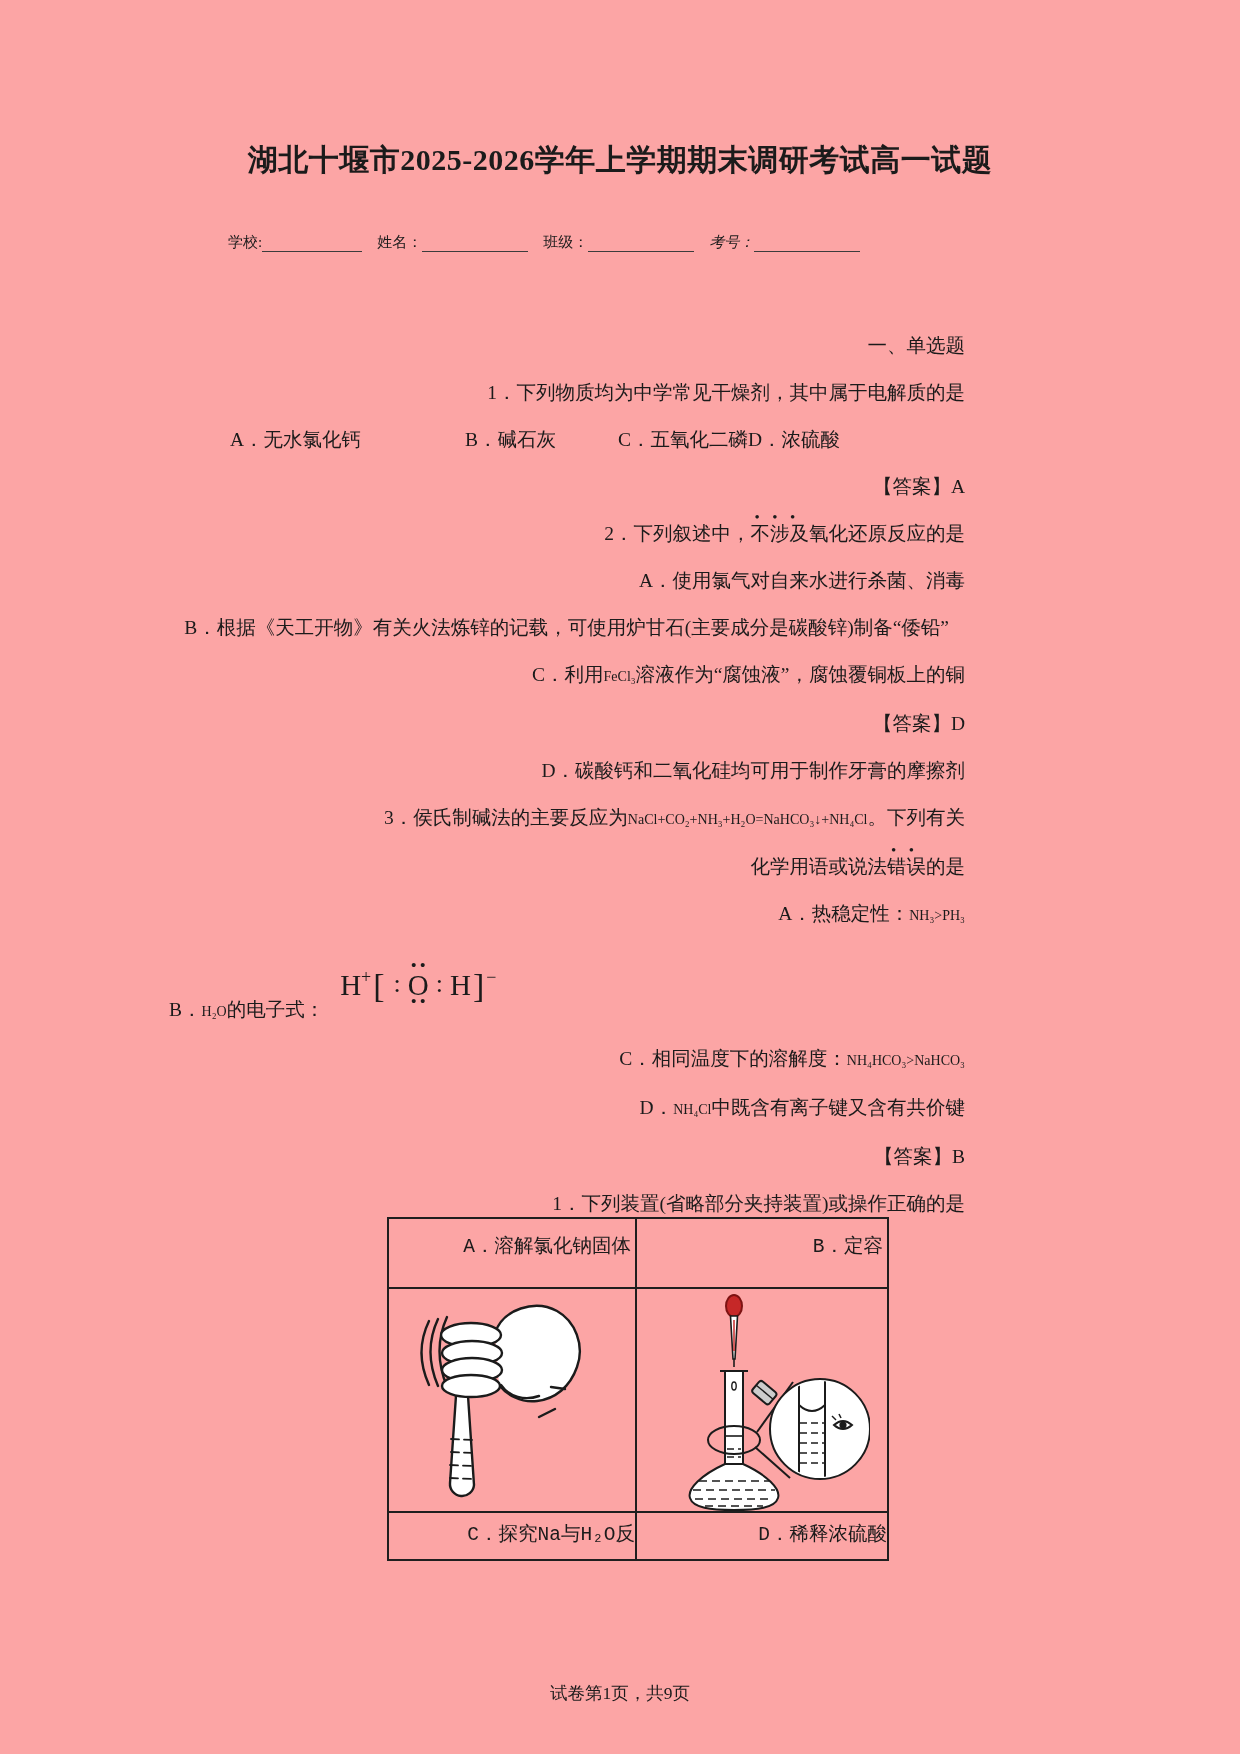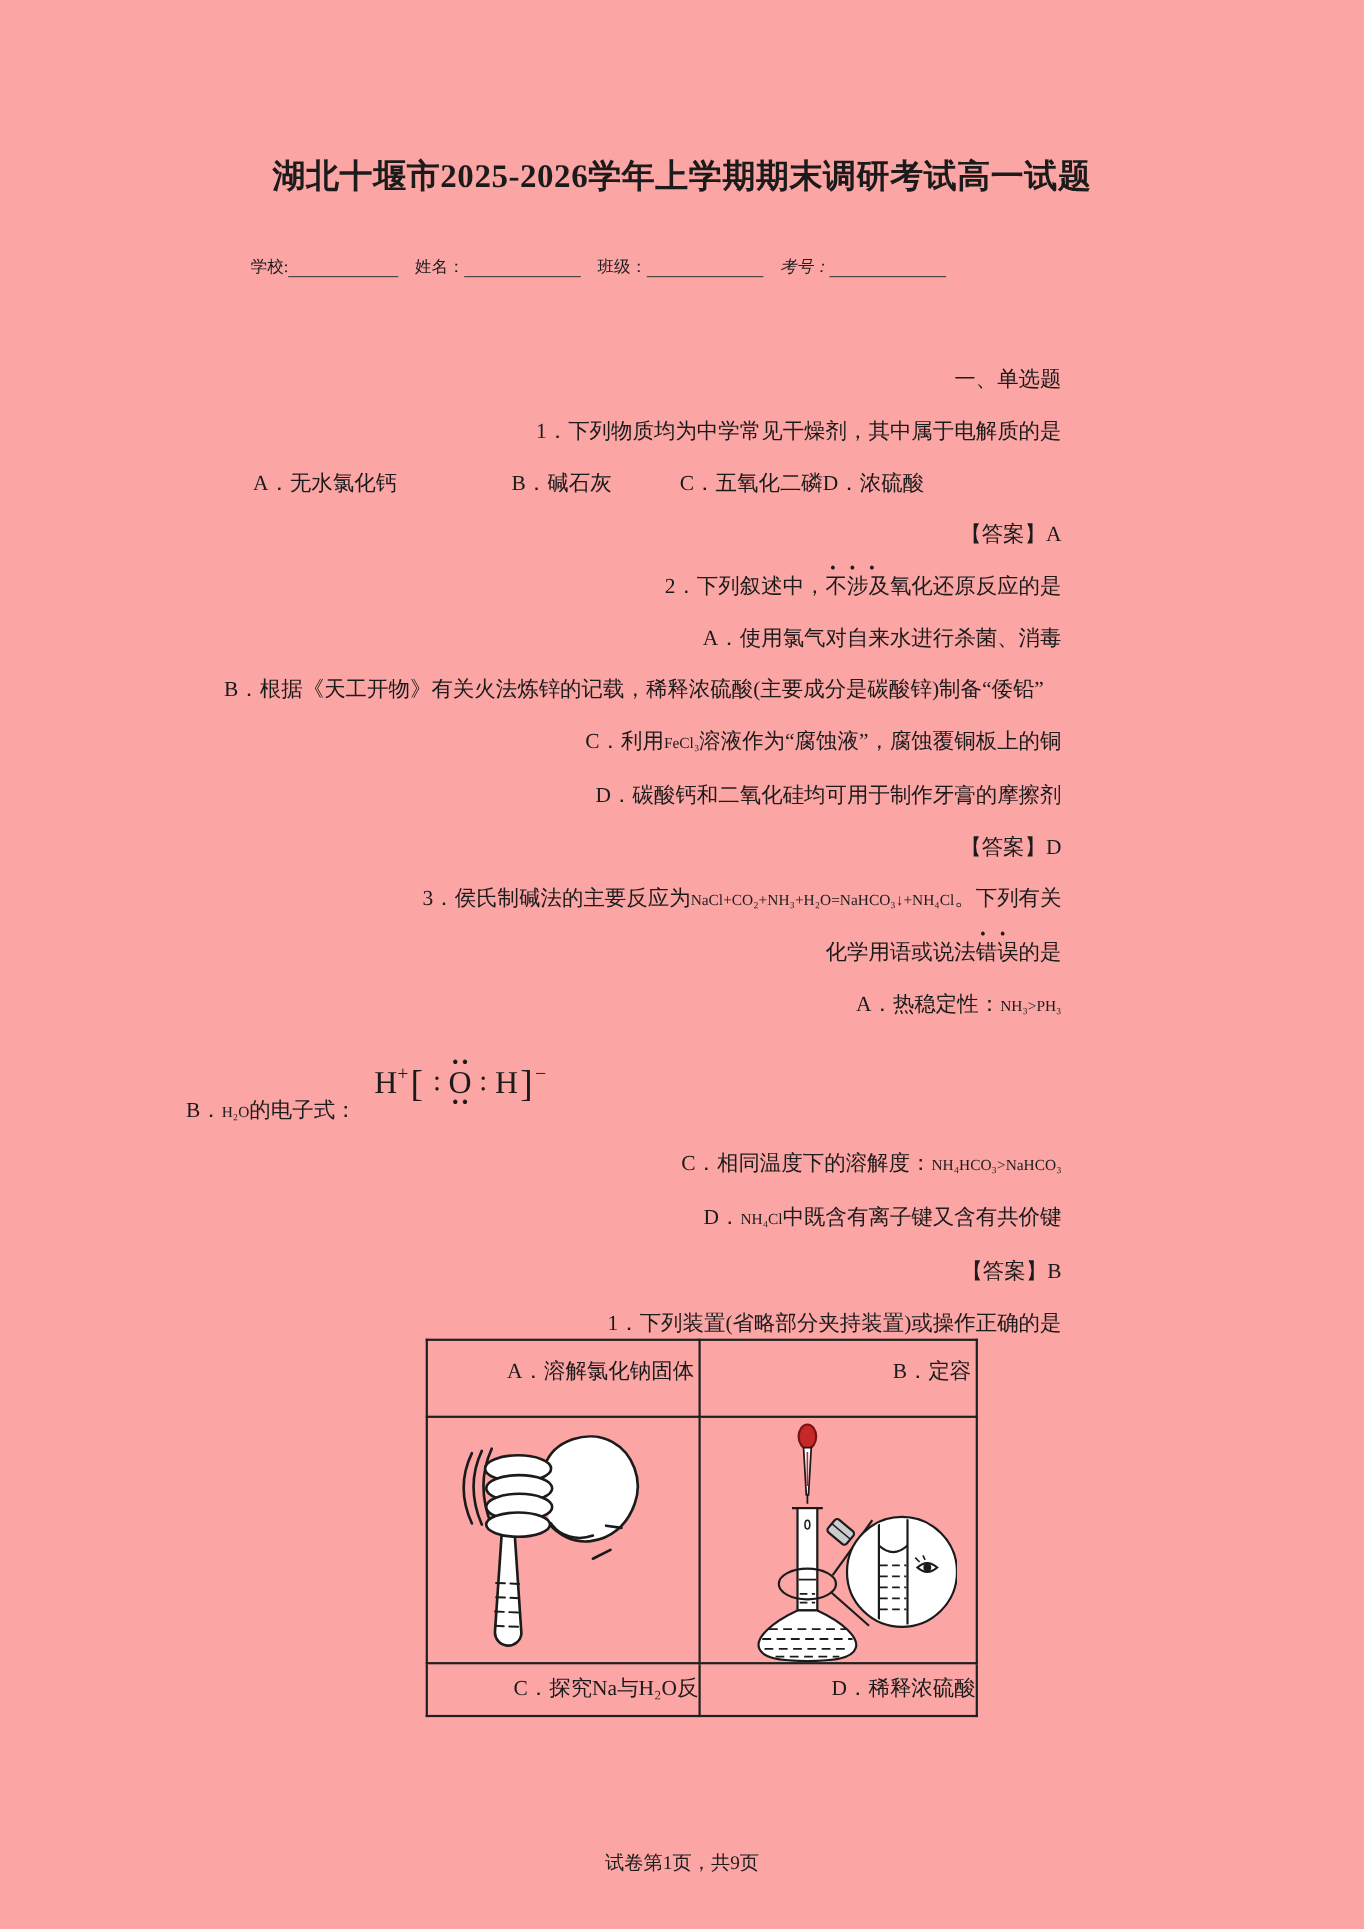--- a/index.html
+++ b/index.html
@@ -34,21 +34,21 @@
   .ef .br{font-size:34px;position:relative;top:2px;padding:0 2px;}
   .ef .cl{font-size:26px;padding:0 7px;position:relative;top:-3px;letter-spacing:0;}
   .ef .owrap{position:relative;display:inline-block;}
   .ef .edots{position:absolute;left:50%;transform:translateX(-50%);font-size:17px;
              letter-spacing:3px;line-height:1;white-space:nowrap;text-indent:3px;}
   .ef .etop{top:-14px;}
   .ef .ebot{bottom:-10px;}
   
   .qtable{border-collapse:collapse;margin:-10px 0 0 218px;}
   .qtable td{border:2.2px solid #1f1f1f;font-size:19.5px;padding:0;vertical-align:middle;
-             line-height:1.4;}
+             line-height:1.4;font-family:Liberation Mono, monospace;}
   .qtable .ca{width:229px;}
   .qtable .cb{width:233px;}
   .cellhead{height:58px;padding:0 4px 10px 13px !important;}
   .cellimg{height:222px;}
   .cellfoot{height:46px;padding-left:13px !important;}
   .figwrap{display:block;}
   .footer{position:absolute;top:1681px;left:0;width:100%;text-align:center;font-size:17.5px;}
 </style>
 </head>
 <body>
@@ -84,24 +84,24 @@
     <p class="line optrow">
       <span class="o1">A．无水氯化钙</span>
       <span class="o2">B．碱石灰</span>
       <span class="o3">C．五氧化二磷</span>
       <span>D．浓硫酸</span>
     </p>
     <p class="line">【答案】A</p>
 
     <p class="line"><span>2．下列叙述中，</span><span class="emph"><span class="dots">•••</span><span>不涉及</span></span><span>氧化还原反应的是</span></p>
     <p class="line">A．使用氯气对自来水进行杀菌、消毒</p>
-    <p class="wrapline">B．根据《天工开物》有关火法炼锌的记载，稀释浓硫酸(主要成分是碳酸锌)制备“倭铅”</p>
+    <p class="wrapline">B．根据《天工开物》有关火法炼锌的记载，可使用炉甘石(主要成分是碳酸锌)制备“倭铅”</p>
     <p class="line"><span>C．利用</span><span class="chem">FeCl₃</span><span>溶液作为“腐蚀液”，腐蚀覆铜板上的铜</span></p>
+    <p class="line">【答案】D</p>
     <p class="line">D．碳酸钙和二氧化硅均可用于制作牙膏的摩擦剂</p>
-    <p class="line">【答案】D</p>
 
     <p class="line"><span>3．侯氏制碱法的主要反应为</span><span class="chem">NaCl+CO₂+NH₃+H₂O=NaHCO₃↓+NH₄Cl</span><span>。下列有关</span></p>
     <p class="line"><span>化学用语或说法</span><span class="emph"><span class="dots">••</span><span>错误</span></span><span>的是</span></p>
     <p class="line"><span>A．热稳定性：</span><span class="chem">NH₃&gt;PH₃</span></p>
 
     <div class="optB3">
       <span class="base">B．</span>
       <span class="base chem">H₂O</span>
       <span class="base">的电子式：</span>
       <span class="ef"><span>H</span><span class="sup">+</span><span class="br">[</span><span class="cl">:</span><span class="owrap"><span class="edots etop">••</span><span>O</span><span class="edots ebot">••</span></span><span class="cl">:</span><span>H</span><span class="br">]</span><span class="sup">−</span></span>

